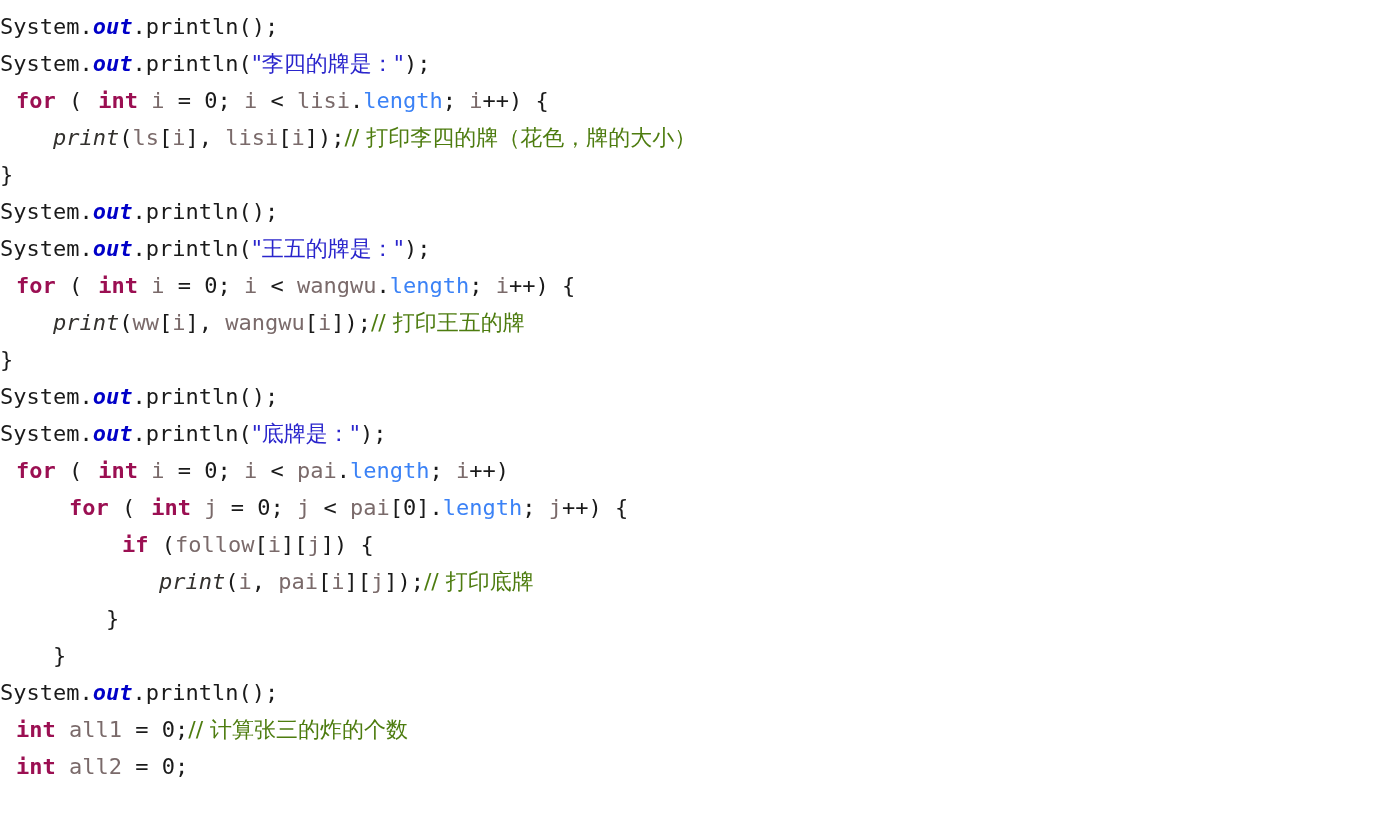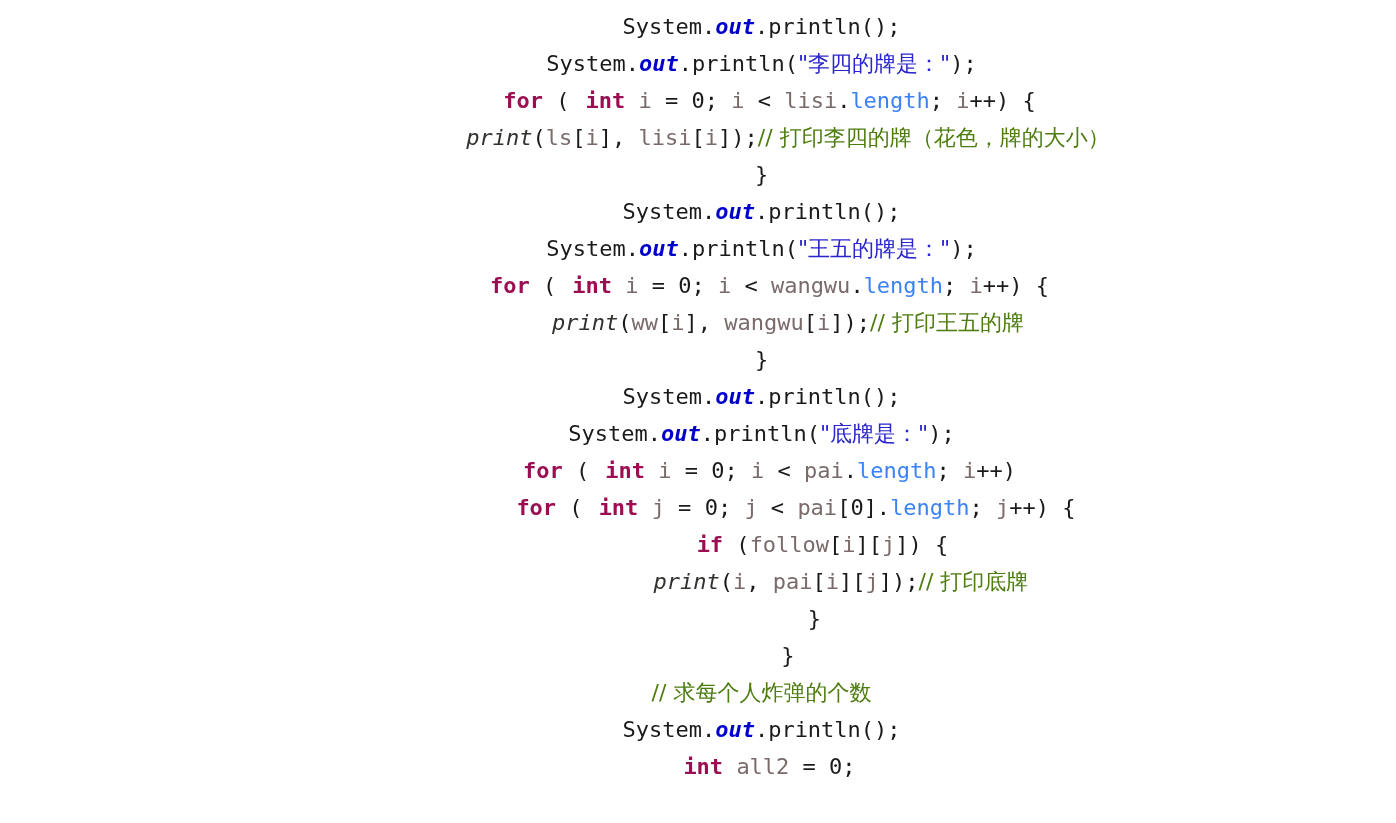--- a/index.html
+++ b/index.html
@@ -8,22 +8,20 @@
     background: #ffffff;
   }
   body {
     width: 1396px;
     height: 823px;
     overflow: hidden;
     font-family: "DejaVu Sans Mono", "Liberation Mono", monospace;
   }
   #code-listing {
     padding-top: 8px;
-    padding-left: 127px;
-    text-align: center;
   }
   .code-line {
     height: 37px;
     line-height: 37px;
     font-size: 22px;
     white-space: pre;
     letter-spacing: 0px;
   }
   
   .tok-plain    { color: #1a1a1a; }
@@ -55,16 +53,16 @@
     <div class="code-line"><span class="tok-plain">    </span><span class="tok-method">print</span><span class="tok-punct">(</span><span class="tok-ident">ww</span><span class="tok-punct">[</span><span class="tok-ident">i</span><span class="tok-punct">], </span><span class="tok-ident">wangwu</span><span class="tok-punct">[</span><span class="tok-ident">i</span><span class="tok-punct">]);</span><span class="tok-cmt cjk">// 打印王五的牌</span></div>
     <div class="code-line"><span class="tok-punct">}</span></div>
     <div class="code-line"><span class="tok-plain">System</span><span class="tok-punct">.</span><span class="tok-field">out</span><span class="tok-plain">.println();</span></div>
     <div class="code-line"><span class="tok-plain">System</span><span class="tok-punct">.</span><span class="tok-field">out</span><span class="tok-plain">.println(</span><span class="tok-str cjk">"底牌是："</span><span class="tok-plain">);</span></div>
     <div class="code-line"><span class="tok-kw">for</span><span class="tok-punct"> (</span><span class="tok-kw">int</span><span class="tok-plain"> </span><span class="tok-ident">i</span><span class="tok-punct"> = </span><span class="tok-num">0</span><span class="tok-punct">; </span><span class="tok-ident">i</span><span class="tok-punct"> &lt; </span><span class="tok-ident">pai</span><span class="tok-punct">.</span><span class="tok-prop">length</span><span class="tok-punct">; </span><span class="tok-ident">i</span><span class="tok-punct">++)</span></div>
     <div class="code-line"><span class="tok-plain">    </span><span class="tok-kw">for</span><span class="tok-punct"> (</span><span class="tok-kw">int</span><span class="tok-plain"> </span><span class="tok-ident">j</span><span class="tok-punct"> = </span><span class="tok-num">0</span><span class="tok-punct">; </span><span class="tok-ident">j</span><span class="tok-punct"> &lt; </span><span class="tok-ident">pai</span><span class="tok-punct">[</span><span class="tok-num">0</span><span class="tok-punct">].</span><span class="tok-prop">length</span><span class="tok-punct">; </span><span class="tok-ident">j</span><span class="tok-punct">++) {</span></div>
     <div class="code-line"><span class="tok-plain">        </span><span class="tok-kw">if</span><span class="tok-punct"> (</span><span class="tok-ident">follow</span><span class="tok-punct">[</span><span class="tok-ident">i</span><span class="tok-punct">][</span><span class="tok-ident">j</span><span class="tok-punct">]) {</span></div>
     <div class="code-line"><span class="tok-plain">            </span><span class="tok-method">print</span><span class="tok-punct">(</span><span class="tok-ident">i</span><span class="tok-punct">, </span><span class="tok-ident">pai</span><span class="tok-punct">[</span><span class="tok-ident">i</span><span class="tok-punct">][</span><span class="tok-ident">j</span><span class="tok-punct">]);</span><span class="tok-cmt cjk">// 打印底牌</span></div>
     <div class="code-line"><span class="tok-plain">        </span><span class="tok-punct">}</span></div>
     <div class="code-line"><span class="tok-plain">    </span><span class="tok-punct">}</span></div>
-    <div class="code-line"><span class="tok-cmt cjk">// 求每个人炸弹的个数</span></div>
     <div class="code-line"><span class="tok-plain">System</span><span class="tok-punct">.</span><span class="tok-field">out</span><span class="tok-plain">.println();</span></div>
+    <div class="code-line"><span class="tok-kw">int</span><span class="tok-plain"> </span><span class="tok-ident">all1</span><span class="tok-punct"> = </span><span class="tok-num">0</span><span class="tok-punct">;</span><span class="tok-cmt cjk">// 计算张三的炸的个数</span></div>
     <div class="code-line"><span class="tok-kw">int</span><span class="tok-plain"> </span><span class="tok-ident">all2</span><span class="tok-punct"> = </span><span class="tok-num">0</span><span class="tok-punct">;</span></div>
   </div>
 
 </body></html>

